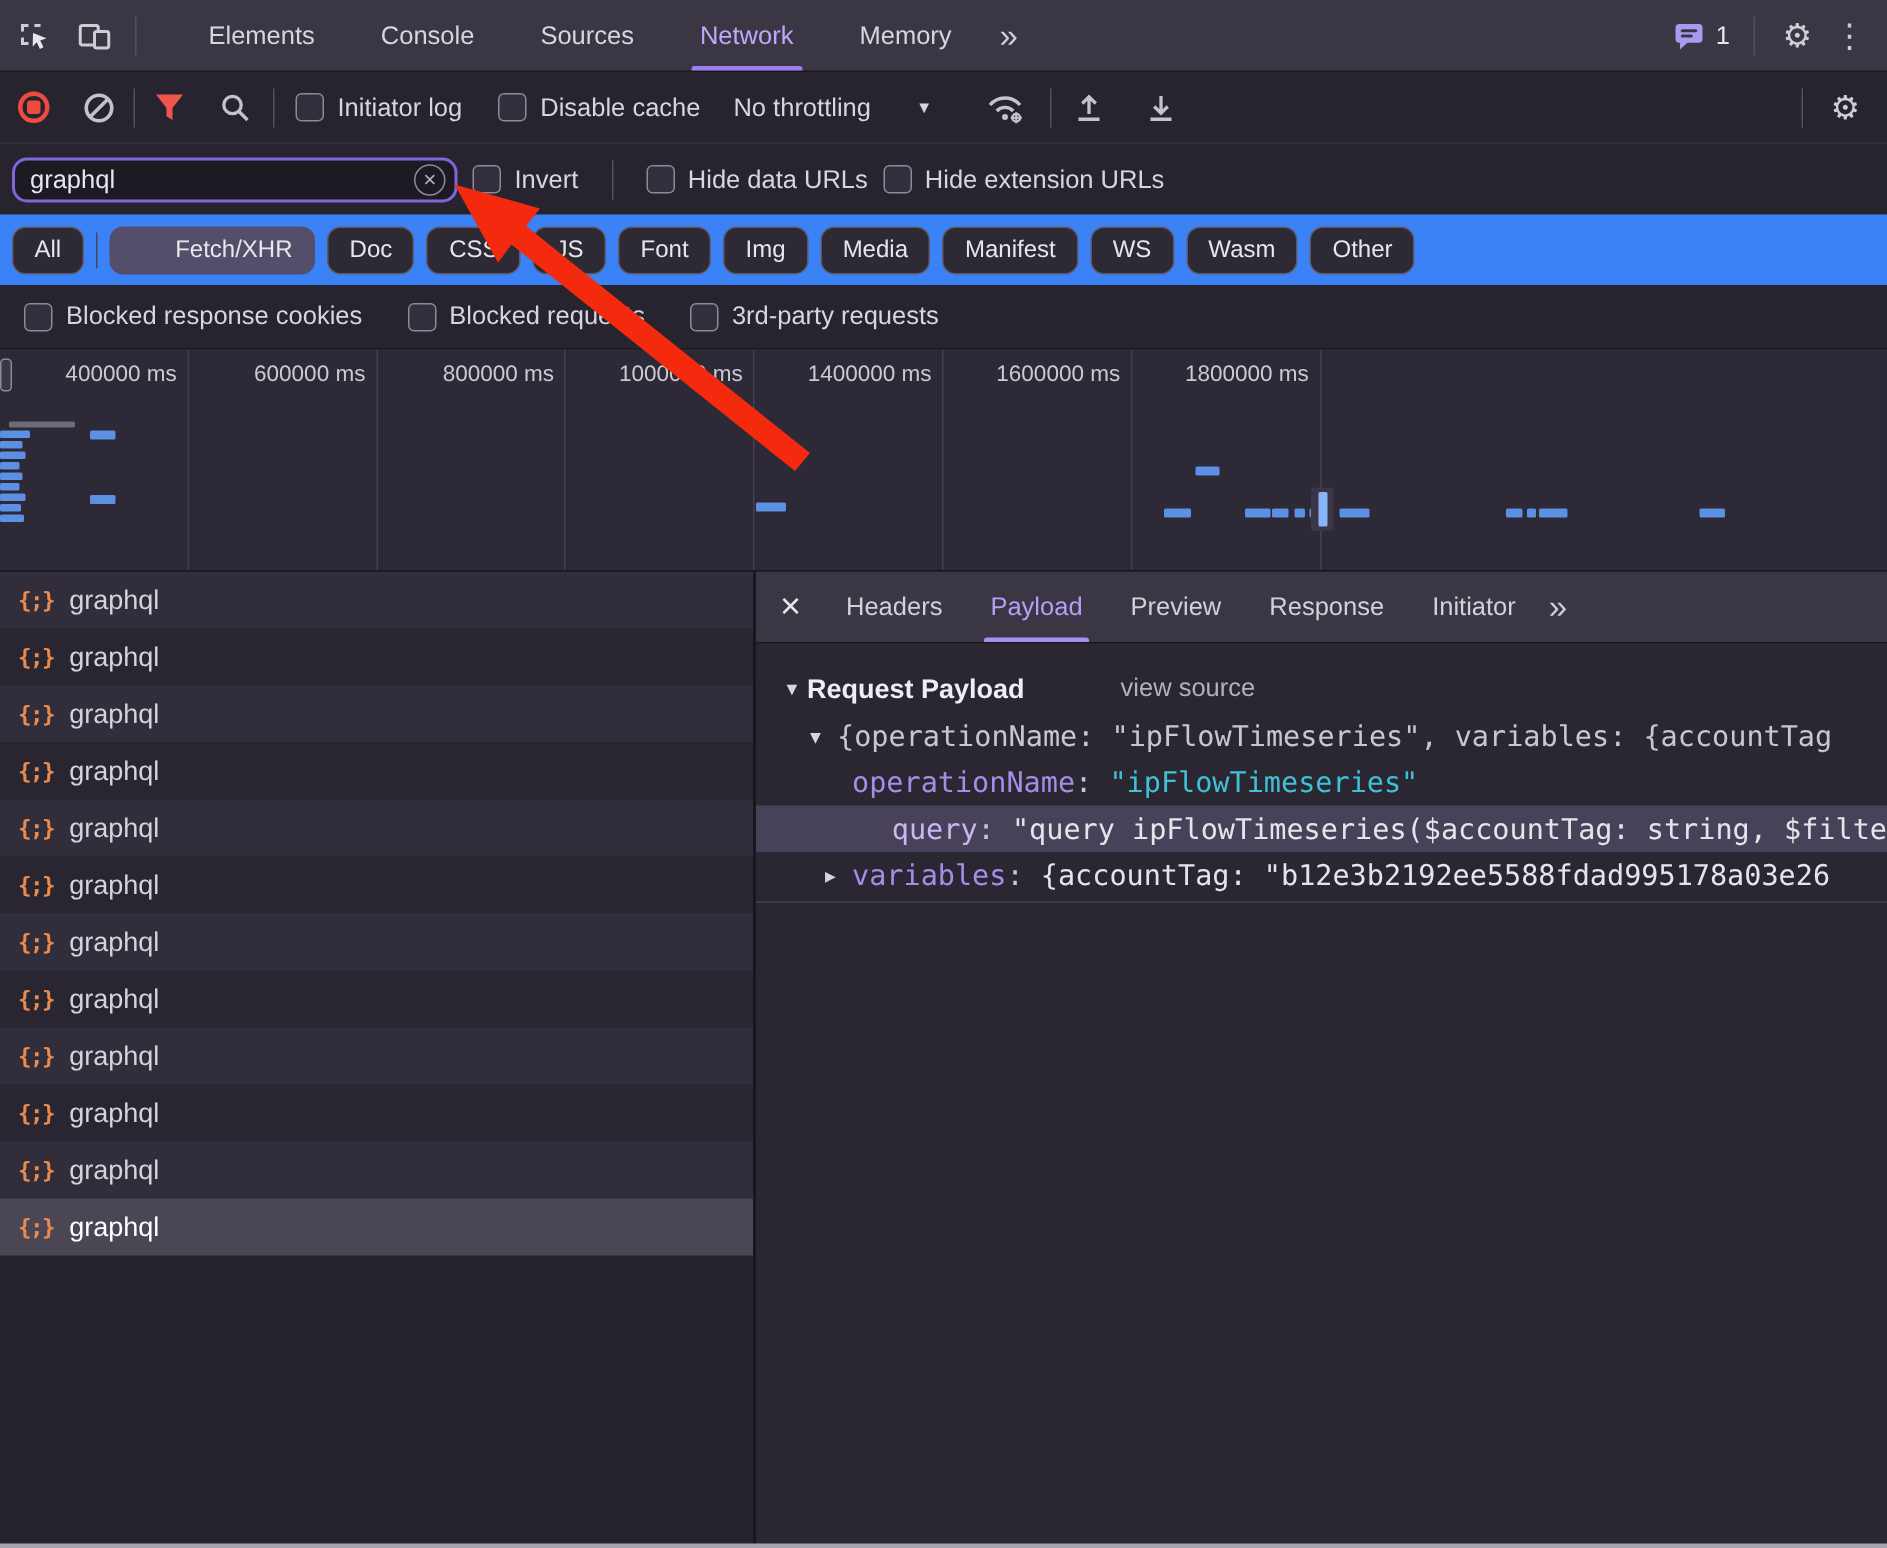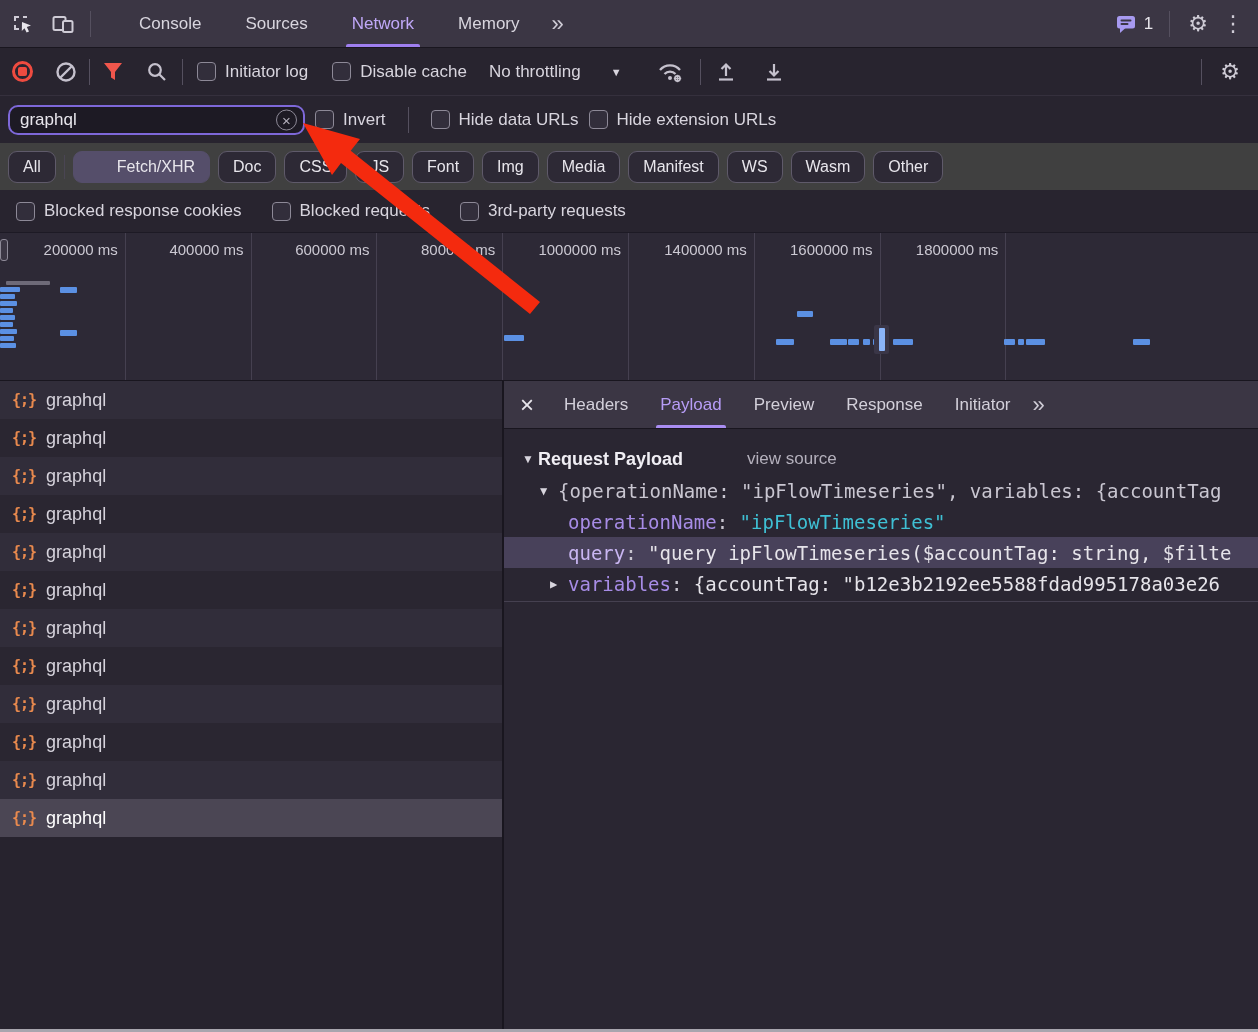--- a/index.html
+++ b/index.html
@@ -48,21 +48,21 @@
     display:flex; align-items:center; padding:0 30px 0 10px; }
   .filter-input input { background:transparent; border:0; outline:0; color:#e8e6ec;
     font-size:17px; width:100%; font-family:"Liberation Sans", sans-serif; }
   .clearbtn { position:absolute; right:6px; top:50%; transform:translateY(-50%);
     width:21px; height:21px; border:1.5px solid #8d8997; border-radius:50%;
     color:#b4b0bc; font-size:15px; display:flex; align-items:center; justify-content:center; }
   .filterrow .cb-item { margin-left:10px; }
   .filterrow .vdiv { margin:0 14px 0 22px; }
 
   
-  .chipsrow { height:47px; background:#404040; display:flex; align-items:center; flex:0 0 47px; }
+  .chipsrow { height:47px; background:#3b82f6; display:flex; align-items:center; flex:0 0 47px; }
   .chip { height:32px; display:flex; align-items:center; padding:0 14px; margin-left:8px;
     border:1px solid #5f5a6a; border-radius:9px; font-size:16px; color:#e8e6ec; background:#2d2935; }
   .chip.sel { background:#554e6a; border-color:#554e6a;padding-left:43px; }
   .chip-div { width:1px; height:24px; background:#4a4553; margin-left:8px; }
 
   
   .blockedrow { height:43px; background:#28242f; display:flex; align-items:center;
     border-bottom:1px solid #1d1a25; flex:0 0 43px; }
   .blockedrow .cb-item { margin-left:16px; }
   .blockedrow .cb-item + .cb-item { margin-left:30px; }
@@ -112,21 +112,21 @@
   .payload { flex:1 1 auto; padding-top:14px; overflow:hidden; font-size:17px; }
   .pl-title-row { display:flex; align-items:center; height:32px; padding-left:18px; }
   .tri { font-size:12px; color:#d8d5de; width:16px; display:inline-block; }
   .pl-title { font-weight:bold; font-size:18px; color:#f0eef4; }
   .view-source { margin-left:64px; color:#b4b0bc; font-size:17px; }
   .pline { height:31px; display:flex; align-items:center; white-space:pre;
     font-family:"DejaVu Sans Mono","Liberation Mono", monospace; font-size:19px; color:#c9c6d1; }
   .pl-l1 { padding-left:36px; }
   .pl-l1 .tri { width:18px; }
   .pl-l2, .pl-l3 { padding-left:64px; }
-  .pl-l3 { background:#48415a; }
+  .pl-l3 { background:#48415a;justify-content:flex-end; }
   .pl-l4 { padding-left:46px; }
   .pl-l4 .tri { width:18px; }
   .k { color:#a78ce6; }
   .k-hl { color:#c9b6f2; }
   .v-str { color:#3fc0d4; }
   .v-plain { color:#e6e4ea; }
   .pl-sep { border-bottom:1px solid #454050; margin-top:2px; }
 
   
   .bottom-strip { height:3px; flex:0 0 3px; background:#a8a5ae; }
@@ -150,20 +150,21 @@
       </svg>
     </div>
     <div class="tb-icon">
       <svg class="ic" width="24" height="22" viewBox="0 0 24 22">
         <rect x="2.5" y="4" width="12" height="13" rx="1.5" fill="none" stroke="#cfccd6" stroke-width="2"></rect>
         <rect x="12" y="8" width="9.5" height="11" rx="1.5" fill="#3b3644" stroke="#cfccd6" stroke-width="2"></rect>
       </svg>
     </div>
     <div class="vdiv"></div>
     <div class="tabs">
+      <div class="tab">Elements</div>
       <div class="tab">Console</div>
       <div class="tab">Sources</div>
       <div class="tab sel">Network</div>
       <div class="tab">Memory</div>
       <div class="more-ch">»</div>
     </div>
     <div class="tabbar-right">
       <div class="issues">
         <svg class="ic" width="22" height="22" viewBox="0 0 22 22">
           <rect x="2" y="3" width="18" height="12.5" rx="2.5" fill="#a79af0"></rect>
@@ -289,21 +290,20 @@
       <span>Blocked requests</span>
     </div>
     <div class="cb-item">
       <div class="cbx"></div>
       <span>3rd-party requests</span>
     </div>
   </div>
 
   <div class="overview">
     <div class="ov-cols">
-      <div class="ov-col">200000 ms</div>
       <div class="ov-col">400000 ms</div>
       <div class="ov-col">600000 ms</div>
       <div class="ov-col">800000 ms</div>
       <div class="ov-col">1000000 ms</div>
       <div class="ov-col">1400000 ms</div>
       <div class="ov-col">1600000 ms</div>
       <div class="ov-col">1800000 ms</div>
     </div>
     <div class="ov-handle"></div>
     <div>

